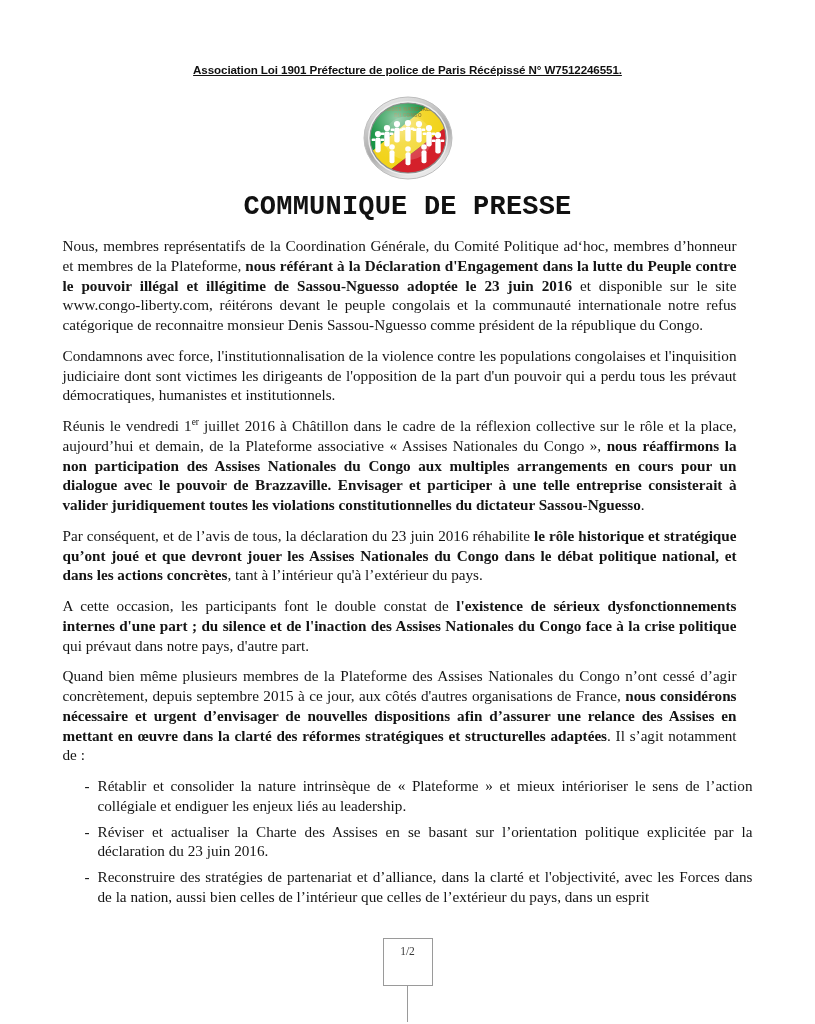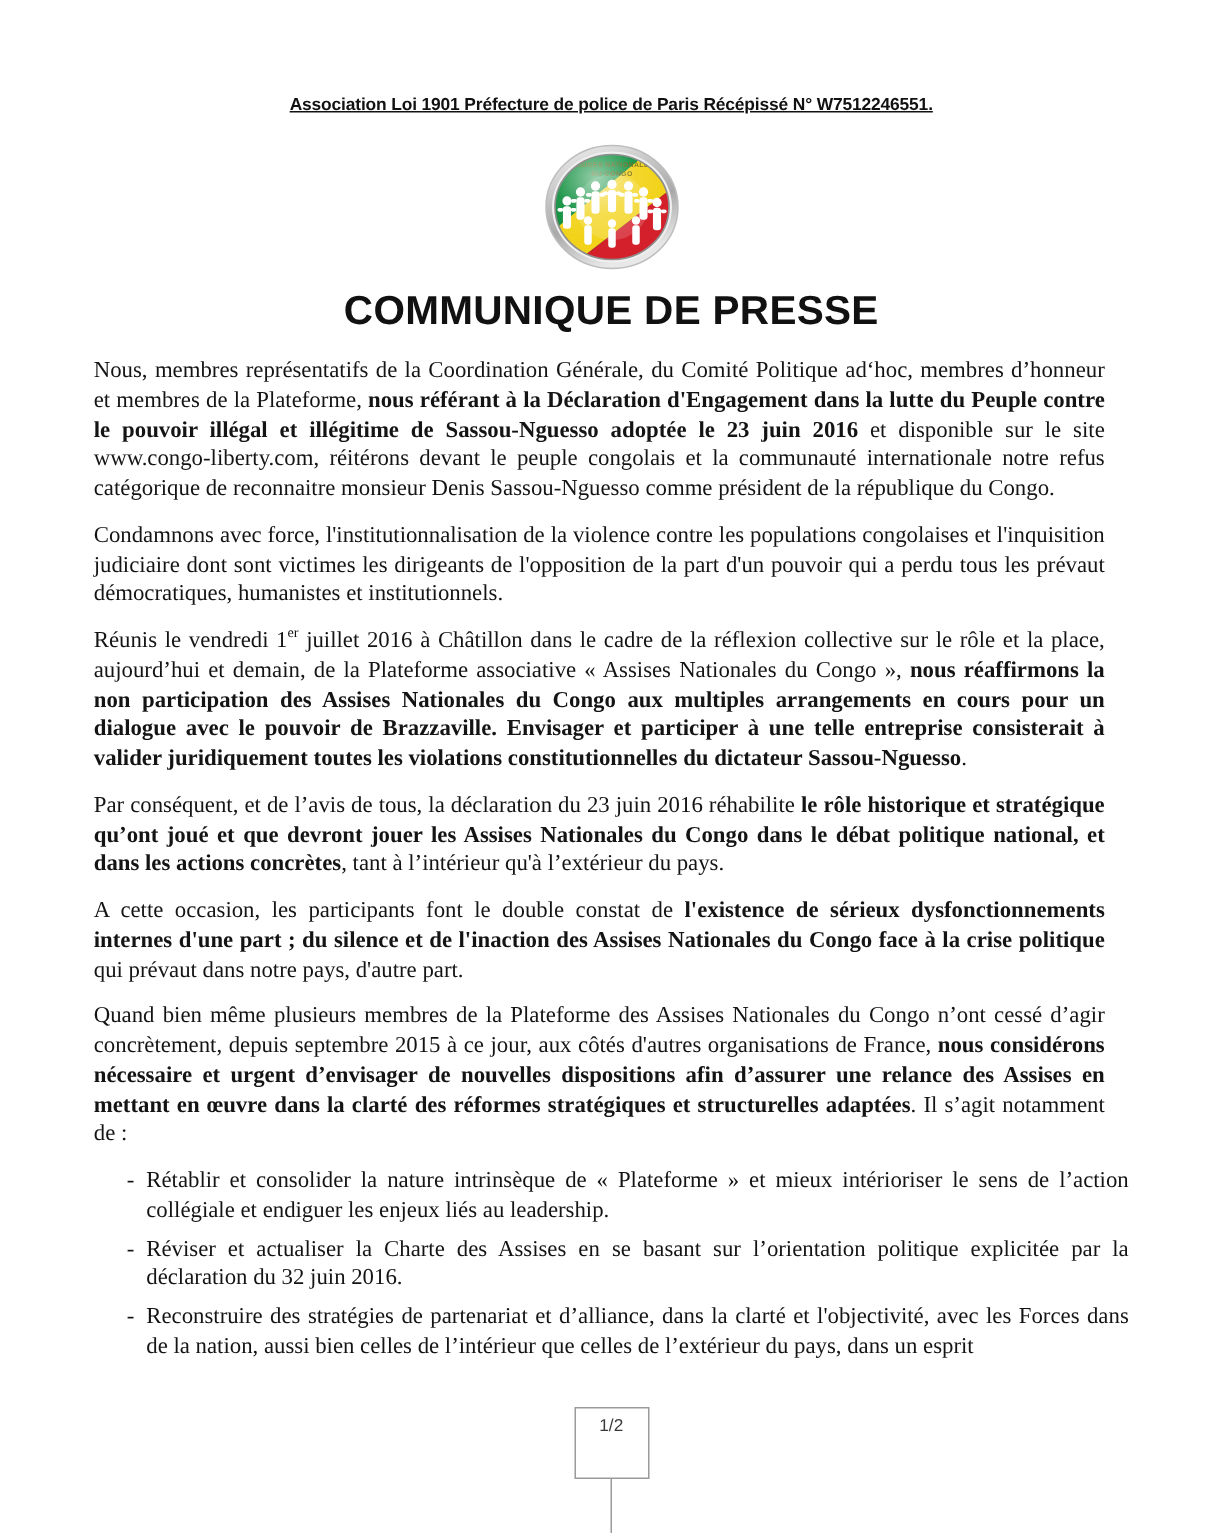--- a/index.html
+++ b/index.html
@@ -68,21 +68,21 @@
     margin-top: 10px;
     font-family: "Liberation Serif", "DejaVu Serif", serif;
     font-weight: bold;
     font-size: 17.5px;
     text-decoration: underline;
     color: #0d0d0d;
   }
   .press-title {
     text-align: center;
     margin-top: 10px;
-    font-family: Liberation Sans, sans-serif;
+    font-family: Liberation Mono, monospace;
     font-weight: bold;
     font-size: 27px;
     letter-spacing: 0.2px;
     color: #111111;
   }
 
   
   .body-copy {
     margin: 0 auto;
     padding: 0;
@@ -140,21 +140,21 @@
     width: 50px;
     height: 48px;
     border: 1px solid #9a9a9a;
     background: #ffffff;
     display: flex;
     align-items: flex-start;
     justify-content: center;
     box-sizing: border-box;
   }
   .page-box span {
-    font-family: Liberation Sans, sans-serif;
+    font-family: Liberation Serif, serif;
     font-size: 11.5px;
     color: #3a3a3a;
     margin-top: 6px;
   }
   .page-stem {
     width: 1px;
     height: 36px;
     background: #9a9a9a;
   }
 </style>
@@ -272,21 +272,21 @@
     <div id="paragraphs">
         <div class="para">Nous, membres représentatifs de la Coordination Générale, du Comité Politique ad‘hoc, membres d’honneur et membres de la Plateforme, <b>nous référant à la Déclaration d'Engagement dans la lutte du Peuple contre le pouvoir illégal et illégitime de Sassou-Nguesso adoptée le 23 juin 2016</b> et disponible sur le site www.congo-liberty.com, réitérons devant le peuple congolais et la communauté internationale notre refus catégorique de reconnaitre monsieur Denis Sassou-Nguesso comme président de la république du Congo.</div>
         <div class="para">Condamnons avec force, l'institutionnalisation de la violence contre les populations congolaises et l'inquisition judiciaire dont sont victimes les dirigeants de l'opposition de la part d'un pouvoir qui a perdu tous les prévaut démocratiques, humanistes et institutionnels.</div>
         <div class="para">Réunis le vendredi 1<sup>er</sup> juillet 2016 à Châtillon dans le cadre de la réflexion collective sur le rôle et la place, aujourd’hui et demain, de la Plateforme associative « Assises Nationales du Congo », <b>nous réaffirmons la non participation des Assises Nationales du Congo aux multiples arrangements en cours pour un dialogue avec le pouvoir de Brazzaville. Envisager et participer à une telle entreprise consisterait à valider juridiquement toutes les violations constitutionnelles du dictateur Sassou-Nguesso</b>.</div>
         <div class="para">Par conséquent, et de l’avis de tous, la déclaration du 23 juin 2016 réhabilite <b>le rôle historique et stratégique qu’ont joué et que devront jouer les Assises Nationales du Congo dans le débat politique national, et dans les actions concrètes</b>, tant à l’intérieur qu'à l’extérieur du pays.</div>
         <div class="para">A cette occasion, les participants font le double constat de <b>l'existence de sérieux dysfonctionnements internes d'une part ; du silence et de l'inaction des Assises Nationales du Congo face à la crise politique</b> qui prévaut dans notre pays, d'autre part.</div>
         <div class="para">Quand bien même plusieurs membres de la Plateforme des Assises Nationales du Congo n’ont cessé d’agir concrètement, depuis septembre 2015 à ce jour, aux côtés d'autres organisations de France, <b>nous considérons nécessaire et urgent d’envisager de nouvelles dispositions afin d’assurer une relance des Assises en mettant en œuvre dans la clarté des réformes stratégiques et structurelles adaptées</b>. Il s’agit notamment de :</div>
       </div>
     <ul class="bullets" id="bullets">
         <li><span class="dash">-</span><span>Rétablir et consolider la nature intrinsèque  de « Plateforme » et mieux intérioriser le sens de l’action collégiale et endiguer les enjeux liés au leadership.</span></li>
-        <li><span class="dash">-</span><span>Réviser et actualiser la Charte des Assises en se basant sur l’orientation politique explicitée par la déclaration du 32 juin 2016.</span></li>
+        <li><span class="dash">-</span><span>Réviser et actualiser la Charte des Assises en se basant sur l’orientation politique explicitée par la déclaration du 23 juin 2016.</span></li>
         <li><span class="dash">-</span><span>Reconstruire des stratégies de partenariat et d’alliance, dans la clarté et l'objectivité, avec les Forces dans de la nation, aussi bien celles de l’intérieur que celles de l’extérieur du pays, dans un esprit</span></li>
       </ul>
   </div>
 
   <div class="footer-marker">
     <div class="page-box">
       <span>1/2</span>
     </div>
     <div class="page-stem"></div>
   </div>

